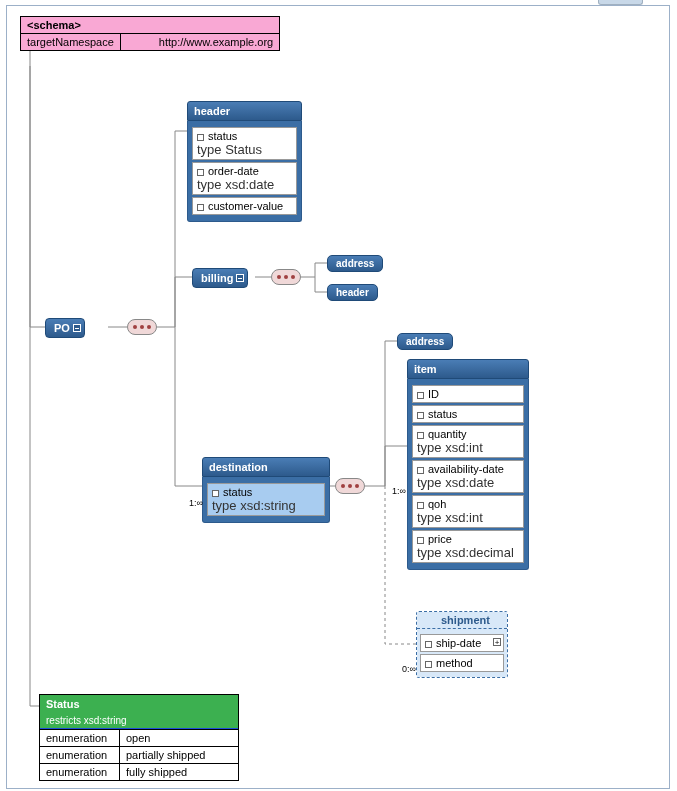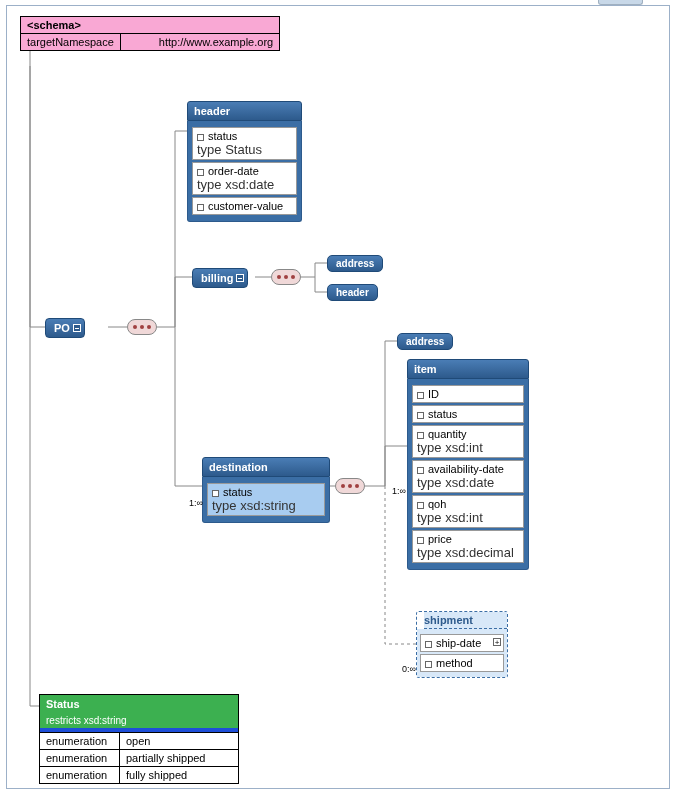--- a/index.html
+++ b/index.html
@@ -25,28 +25,28 @@
 .pill .minus { position: absolute; right: 3px; top: 50%; transform: translateY(-50%); width: 8px; height: 8px; background: #2d5a8c; border: 1px solid #fff; }
 .pill .minus::after { content: ''; position: absolute; left: 1px; right: 1px; top: 3px; height: 1px; background: #fff; }
 
 .seq { position: absolute; width: 30px; height: 16px; border: 1px solid #888; border-radius: 8px; background: #f0d8d8; }
 .seq .dot { position: absolute; width: 4px; height: 4px; background: #a04040; border-radius: 50%; top: 5px; }
 .seq .d1 { left: 5px; } .seq .d2 { left: 12px; } .seq .d3 { left: 19px; }
 
 .small-pill { position: absolute; background: linear-gradient(#4a7db5, #2d5a8c); color: #fff; font-weight: bold; padding: 2px 8px; border: 1px solid #1f4a78; border-radius: 5px; font-size: 10px; }
 
 .shipment { position: absolute; border: 1px dashed #3b6ea5; border-radius: 3px; }
-.shipment-title { background: #d8e8f8; color: #2d5a8c; font-weight: bold; padding: 2px 0; border-bottom: 1px dashed #3b6ea5; margin-left: 7px; }
+.shipment-title { background: #d8e8f8; color: #2d5a8c; font-weight: bold; padding: 2px 24px; border-bottom: 1px dashed #3b6ea5; }
 .shipment-body { background: #d8e8f8; padding: 3px; }
 .shipment-body .node-attr { position: relative; }
 .shipment-body .plus { position: absolute; right: 2px; top: 3px; width: 8px; height: 8px; border: 1px solid #666; font-size: 8px; line-height: 7px; text-align: center; }
 
 .status-box { position: absolute; border: 1px solid #000; }
 .status-title { background: #3cb050; color: #fff; font-weight: bold; padding: 3px 6px; }
-.status-sub { background: #3cb050; color: #fff; padding: 2px 6px; font-size: 10px; border-bottom: 4px solid #1d4ed8; }
+.status-sub { background: #3cb050; color: #fff; padding: 2px 6px; font-size: 10px; border-bottom: 1px solid #1d4ed8; }
 .status-row { display: flex; background: #fff; }
 .status-row .c1 { padding: 2px 6px; border-right: 1px solid #000; border-top: 1px solid #000; width: 80px; }
 .status-row .c2 { padding: 2px 6px; border-top: 1px solid #000; flex: 1; }
 
 svg.lines { position: absolute; left: 0; top: 0; width: 664px; height: 784px; pointer-events: none; }
 
 .card { font-size: 9px; position: absolute; }
 </style>
 </head>
 <body>

